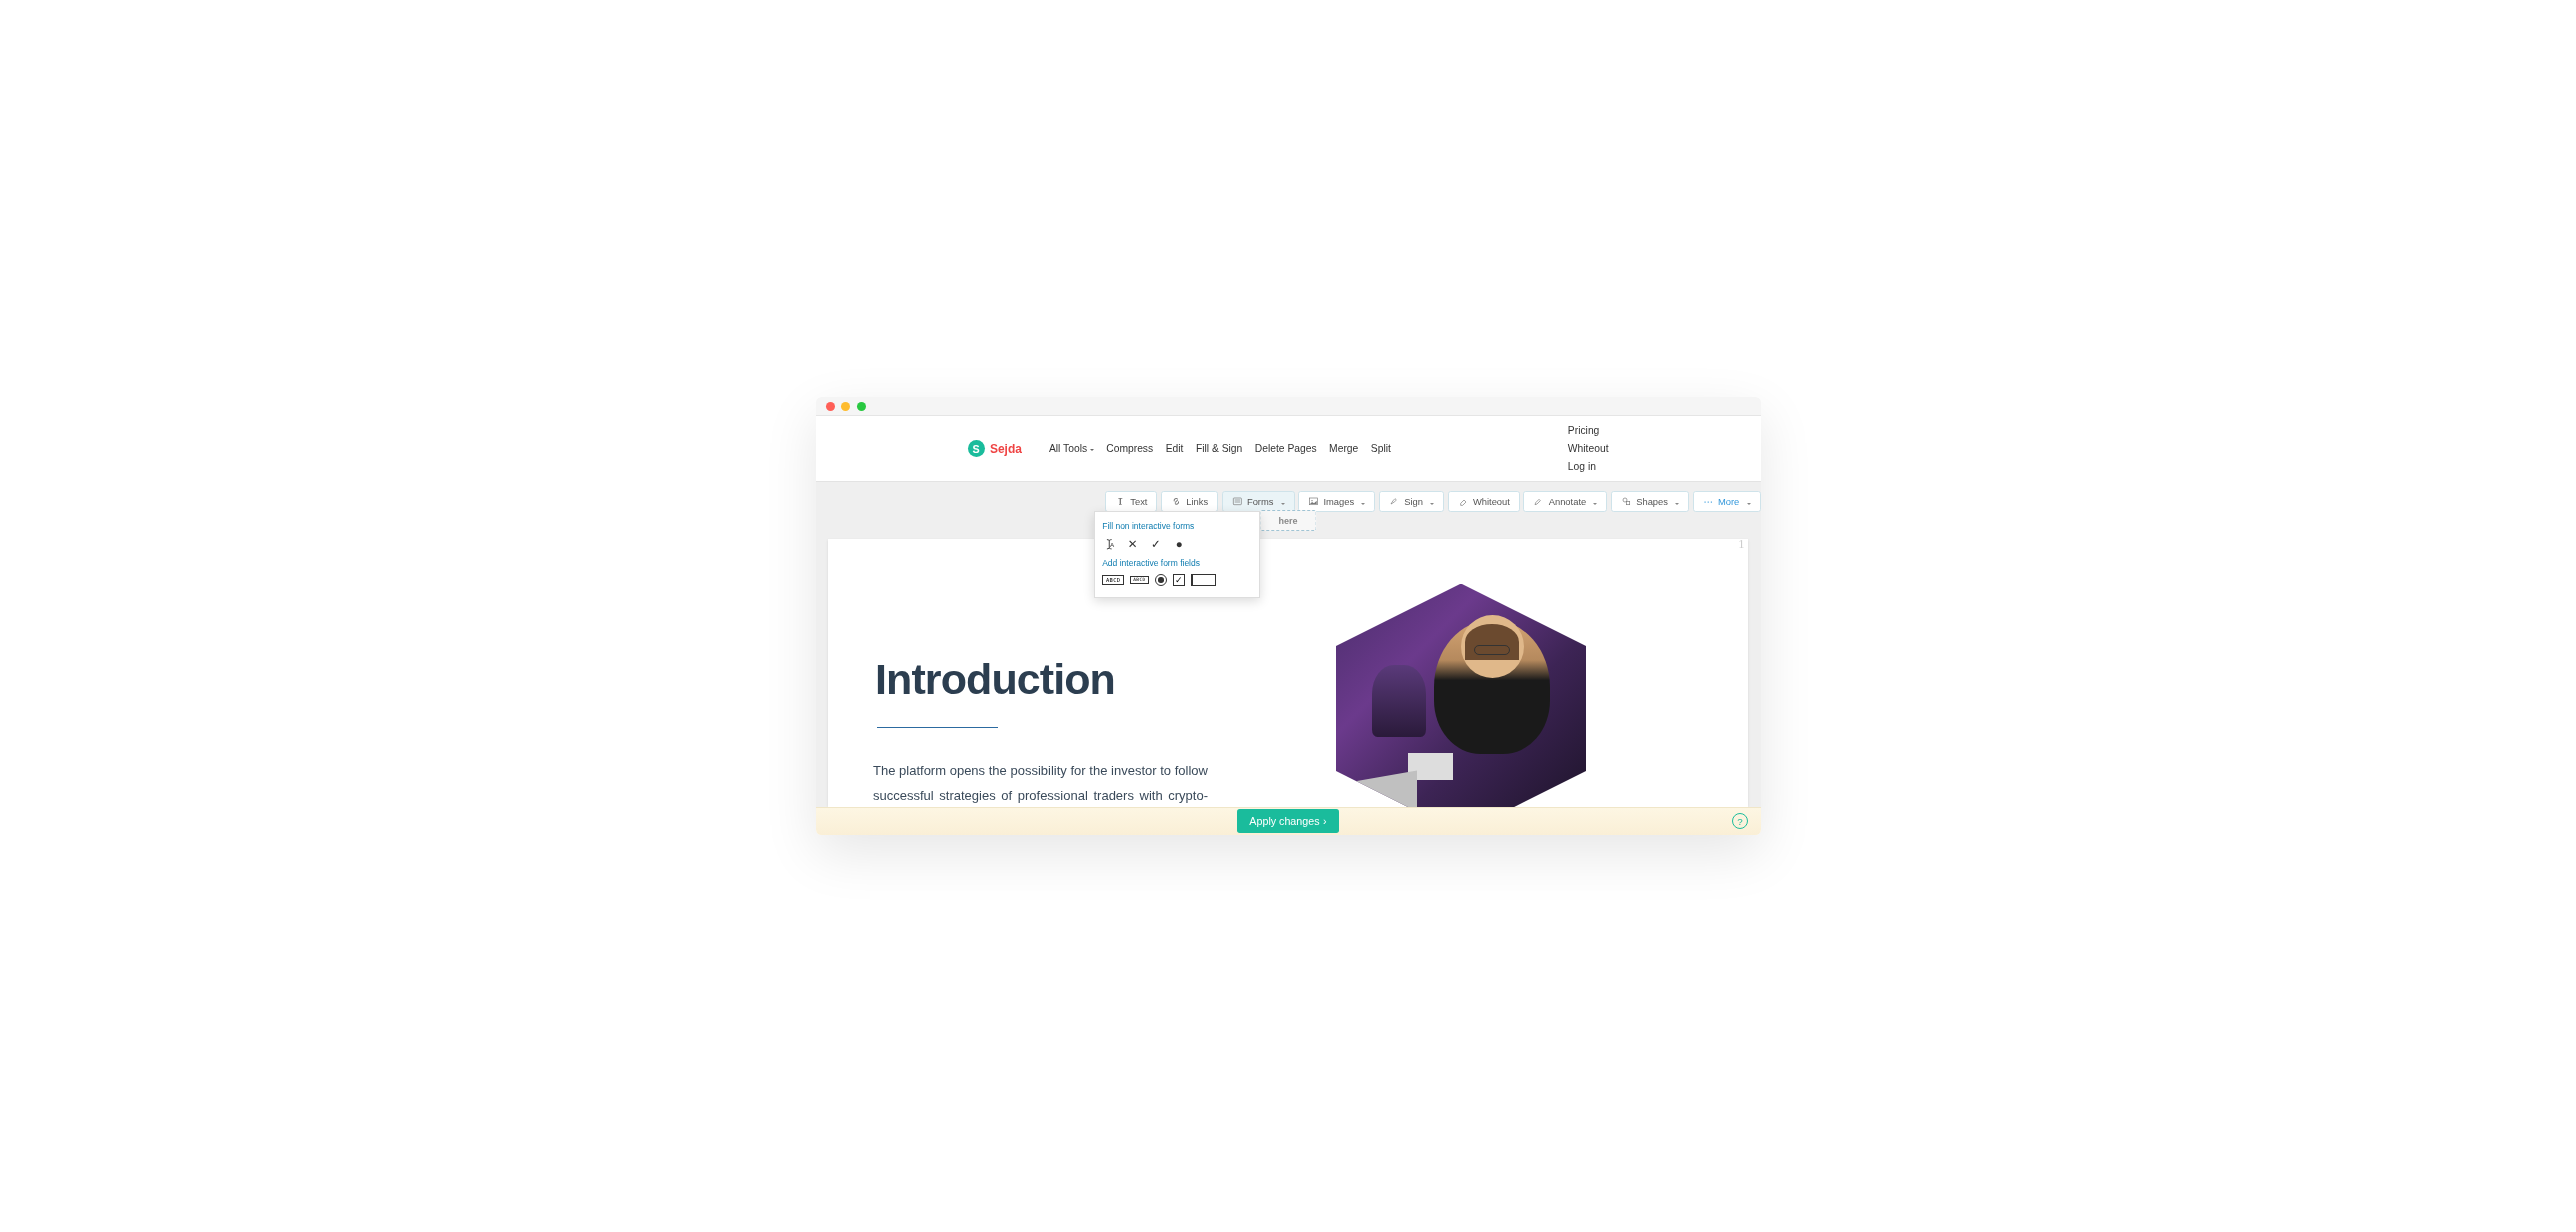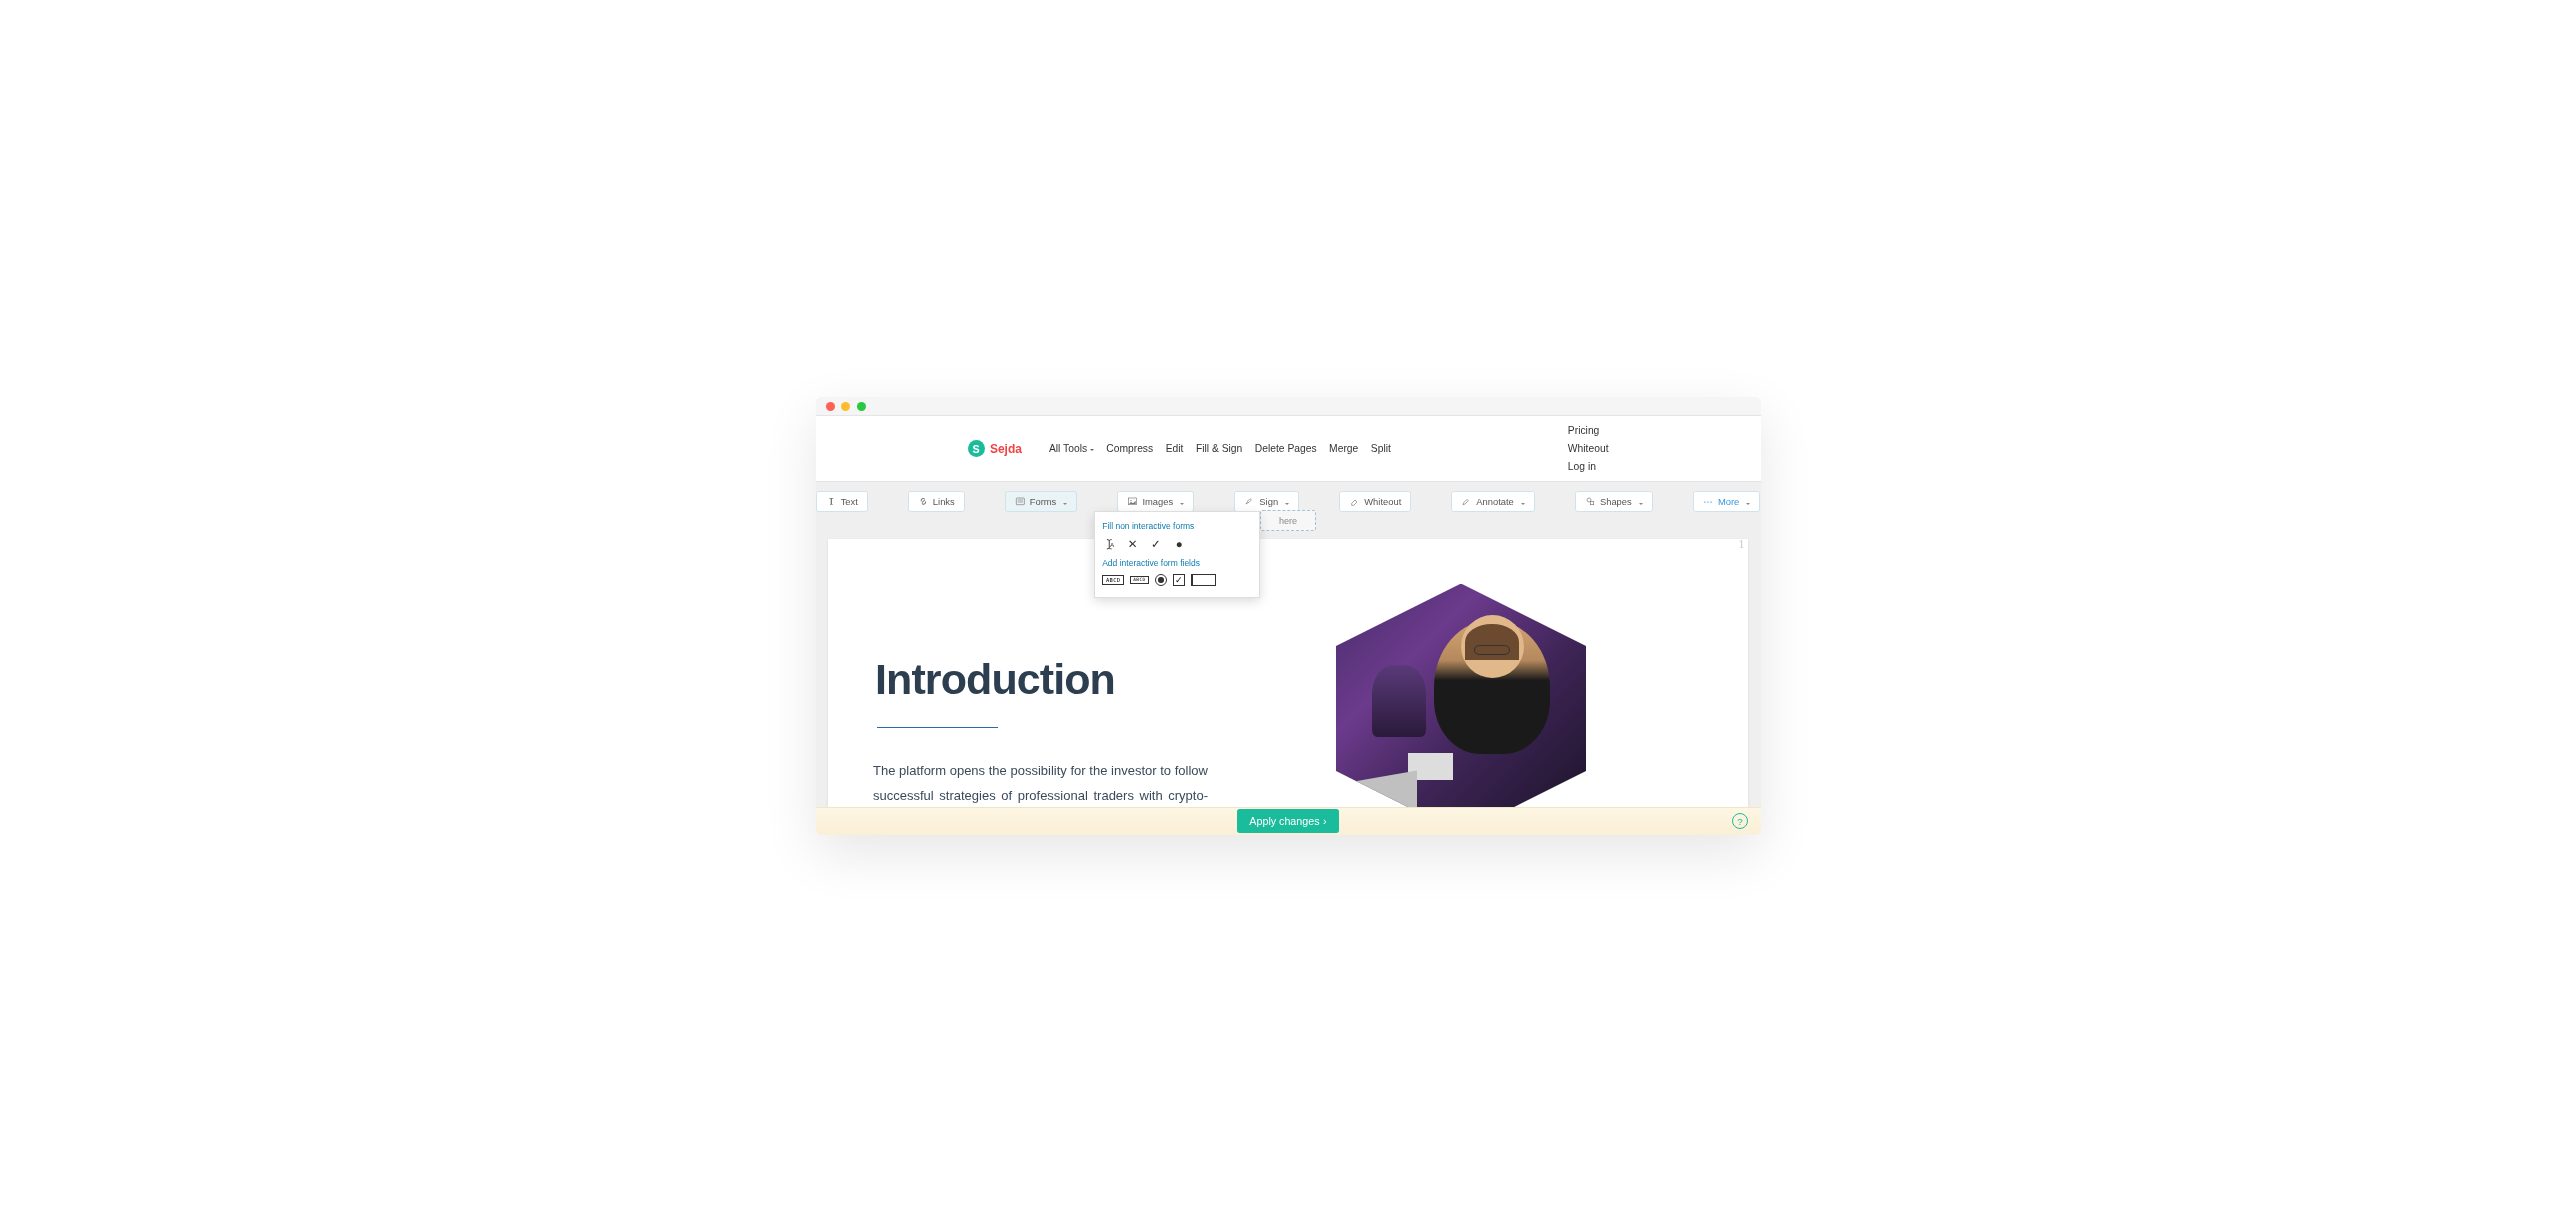--- a/index.html
+++ b/index.html
@@ -59,21 +59,21 @@
     .hero-sub { font-size: 11.6px; color: #555; margin-top: 3.6px; }
 
     .toolbar-area {
       background: #efefef;
       border-top: 0.9px solid #e3e3e3;
       padding: 9px 0 27px;
       position: relative;
     }
     .toolbar-row {
       display: flex;
-      justify-content: space-between;
+      justify-content: flex-end;
       gap: 3.6px;
     }
     .tool-btn {
       background: #fff;
       border: 0.9px solid #cfe3ea;
       border-radius: 2.7px;
       padding: 3.6px 9px;
       font-size: 9.4px;
       color: #555;
       display: flex;
@@ -123,20 +123,21 @@
       position: absolute;
       bottom: 7.2px;
       left: 50%;
       transform: translateX(-50%);
       border: 0.9px dashed #a0c4d4;
       color: #8a8a8a;
       font-size: 9px;
       padding: 4.5px 18px;
       border-radius: 2.7px;
       background: #f7f7f7;
+      font-weight: bold;
     }
 
     .page-wrap {
       background: #efefef;
       padding: 0 12.5px 0;
       position: relative;
     }
     .page {
       background: #fff;
       height: 268px;

